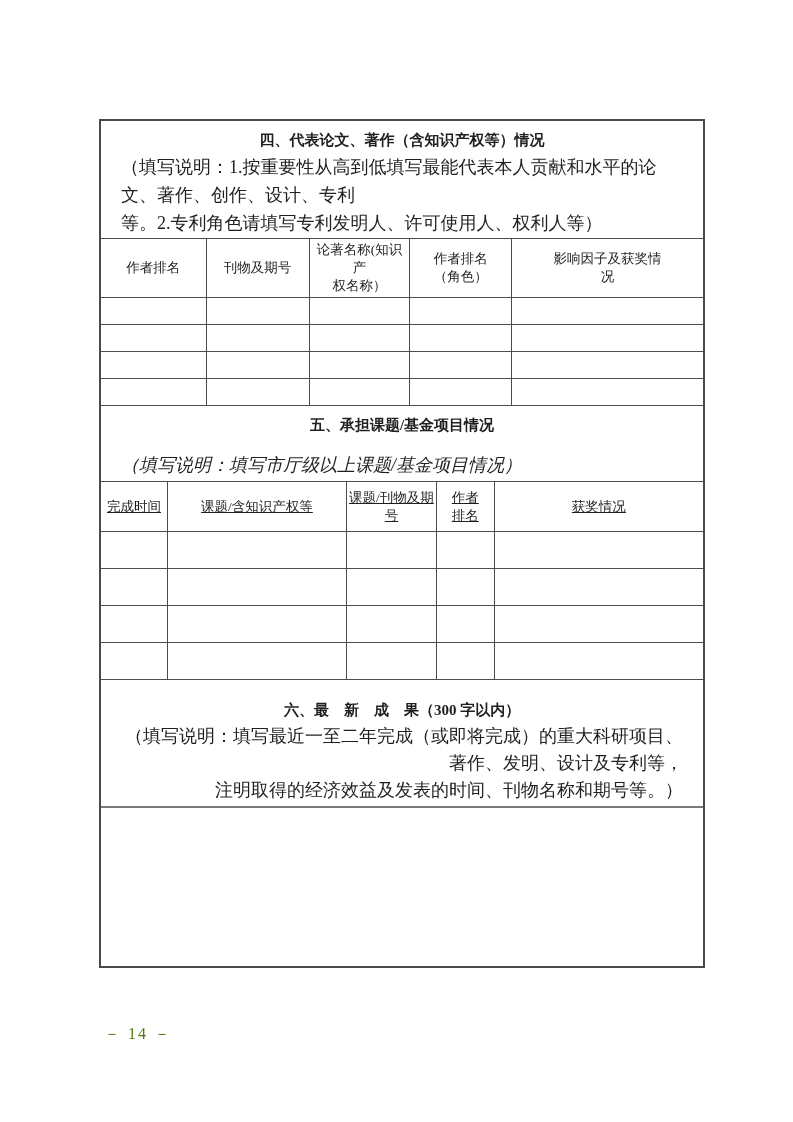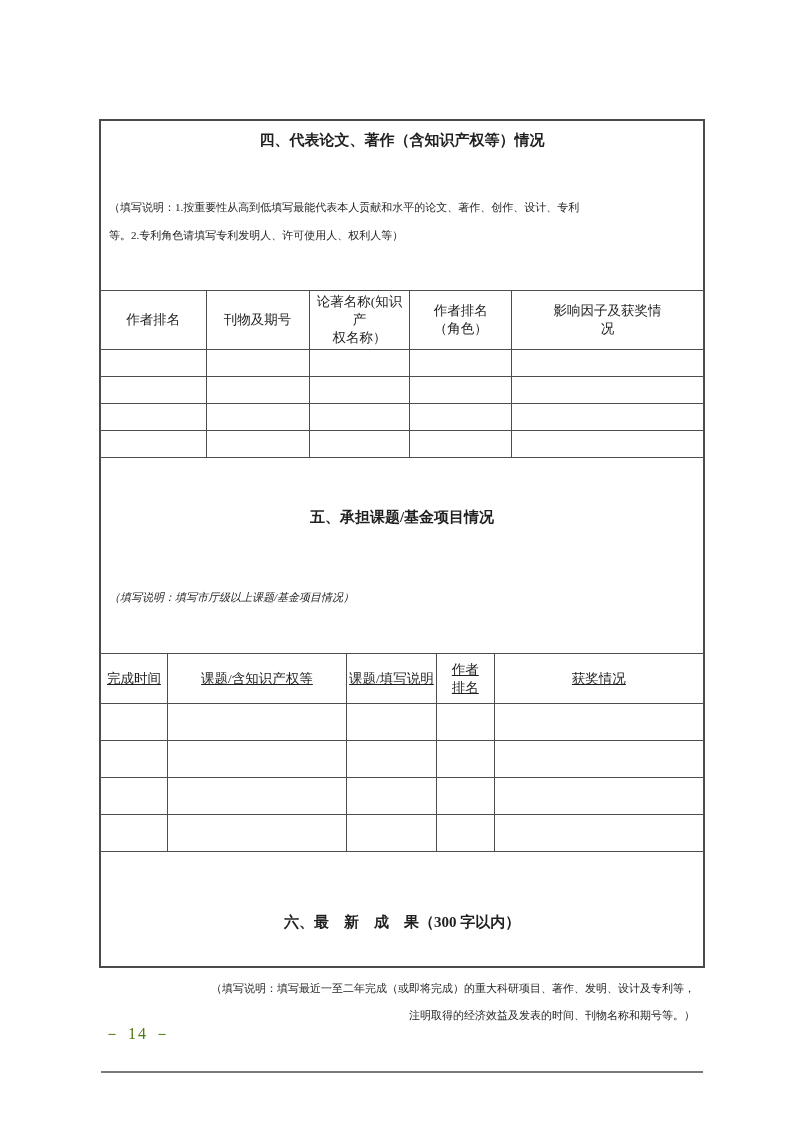--- a/index.html
+++ b/index.html
@@ -15,37 +15,36 @@
   }
   .form-box {
     position: absolute;
     left: 99px;
     top: 119px;
     width: 606px;
     height: 849px;
     border: 2px solid #4a4a4a;
     display: flex;
     flex-direction: column;
-    gap: 40px;
   }
   .sec-title {
     text-align: center;
     font-weight: bold;
     font-size: 15px;
     line-height: 21px;
     white-space: pre-wrap;
     flex: 0 0 auto;
   }
   .title-4 { margin-top: 9px; }
   .title-5 { margin-top: 9px; }
   .title-6 { margin-top: 20px; }
   .note {
-    font-size: 11px;
+    font-size: 18px;
     line-height: 28px;
-    padding: 0 8px;
+    padding: 0 20px;
     white-space: pre-line;
     flex: 0 0 auto;
   }
   .note-4 { margin-top: 2px; }
   .note-5 { margin-top: 18px; line-height: 22px; font-style: italic; }
   .note-6 { margin-top: 2px; line-height: 27px; text-align: right; }
   table {
     width: calc(100% + 2px);
     margin-left: -1px;
     border-collapse: collapse;
@@ -165,21 +164,21 @@
         <col class="c1">
           <col class="c2">
           <col class="c3">
           <col class="c4">
           <col class="c5">
       </colgroup>
       <thead>
         <tr>
           <th>完成时间</th>
           <th>课题/含知识产权等</th>
-          <th>课题/填写说明</th>
+          <th>课题/刊物及期号</th>
           <th>作者
 排名</th>
           <th>获奖情况</th>
         </tr>
       </thead>
       <tbody>
         <tr>
           <td></td>
             <td></td>
             <td></td>

